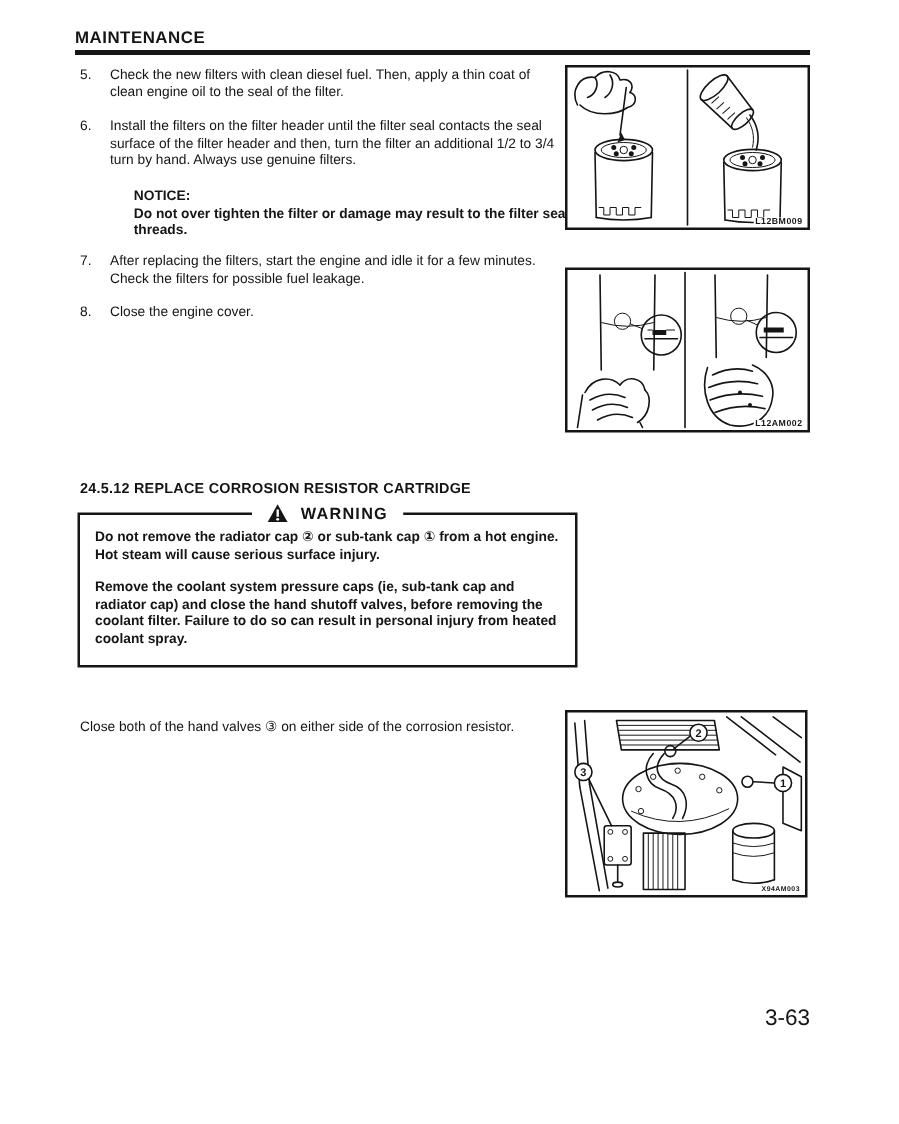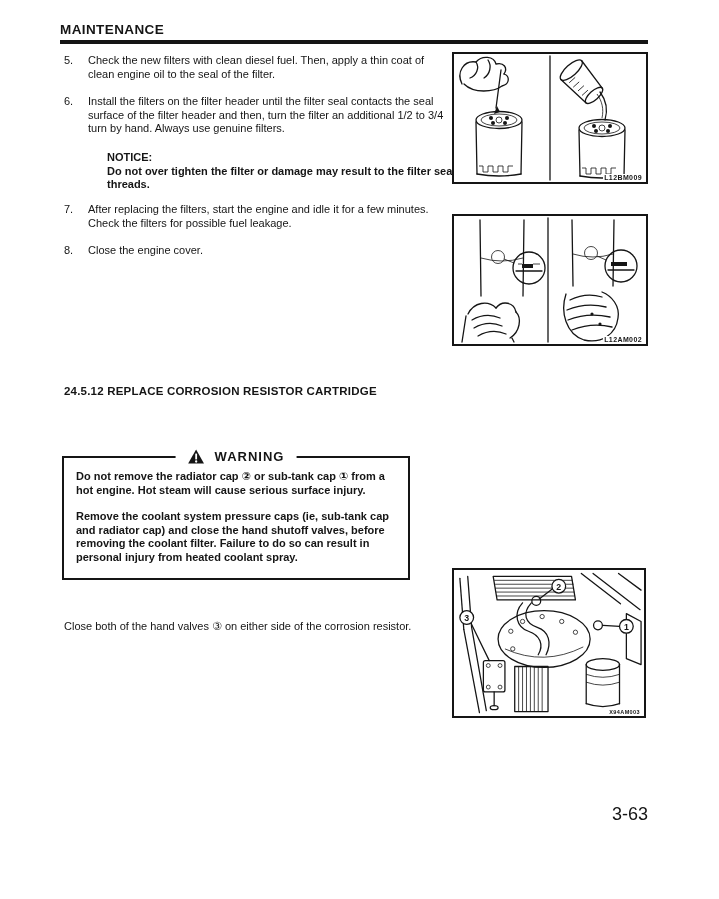--- a/index.html
+++ b/index.html
@@ -63,26 +63,25 @@
     width: 420px;
     font-size: 11.5px;
     font-weight: bold;
     letter-spacing: 0.2px;
   }
   
   .warning-box {
     position: absolute;
     left: 62px;
     top: 410px;
-    width: 348px;
+    width: 400px;
     height: 124px;
     border: 2px solid #151515;
     background: #ffffff;
     padding: 12px 12px 16px 12px;
-    margin-top: 46px;
   }
   .warning-tab {
     position: absolute;
     top: -9px;
     left: 50%;
     transform: translateX(-50%);
     background: #ffffff;
     padding: 0 12px;
     display: flex;
     align-items: center;
@@ -100,21 +99,20 @@
     margin-bottom: 13px;
   }
   
   .body-para {
     position: absolute;
     left: 64px;
     top: 576px;
     width: 372px;
     font-size: 11px;
     line-height: 13.5px;
-    margin-top: 44px;
   }
   
   .figure {
     position: absolute;
     border: 2px solid #151515;
     background: #ffffff;
   }
   .fig-1 { left: 452px; top: 52px;  width: 196px; height: 132px; }
   .fig-2 { left: 452px; top: 214px; width: 196px; height: 132px; }
   .fig-3 { left: 452px; top: 568px; width: 194px; height: 150px; }

